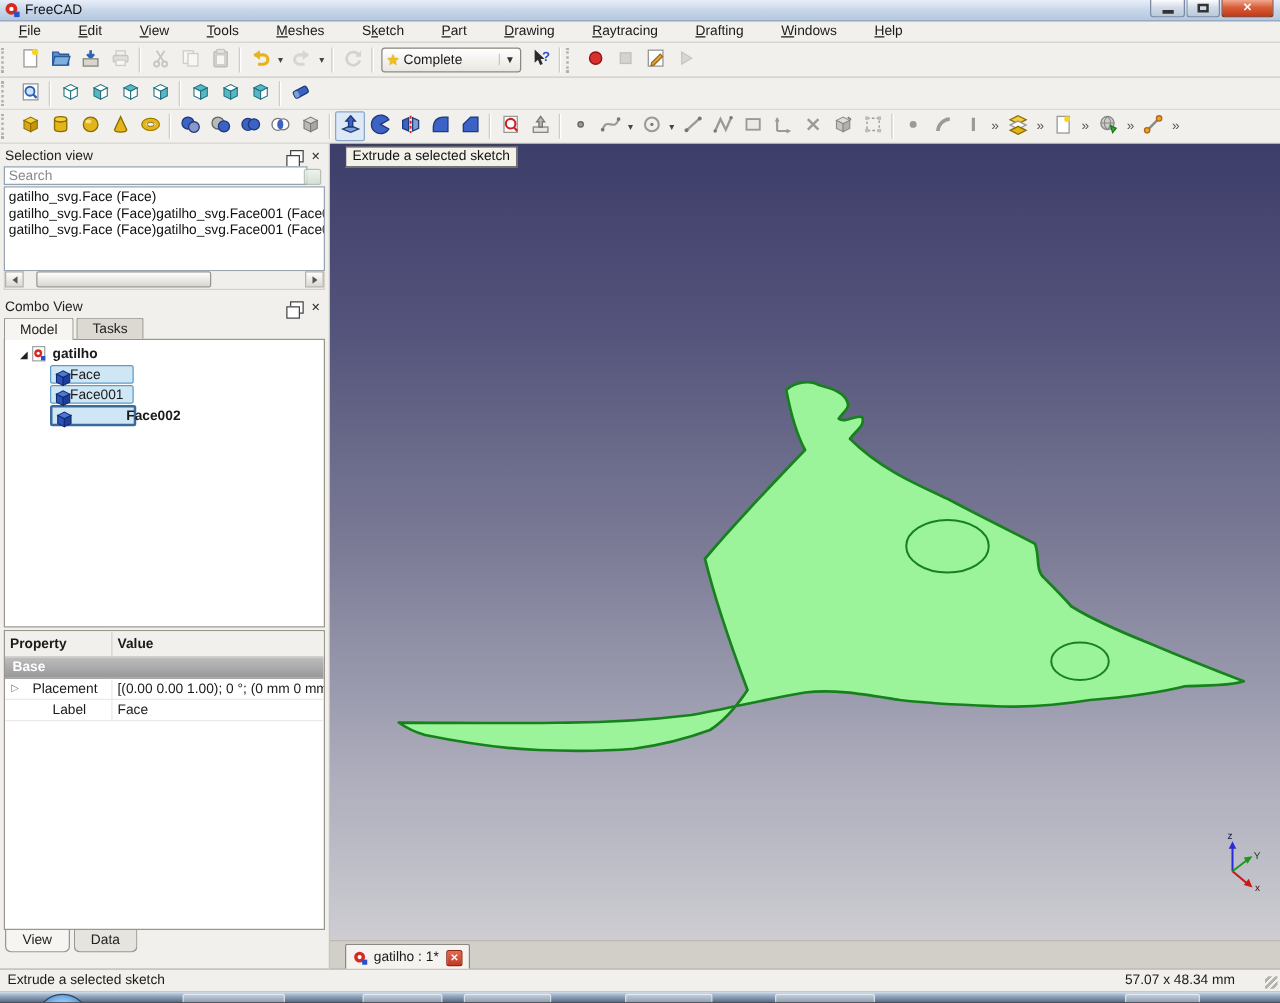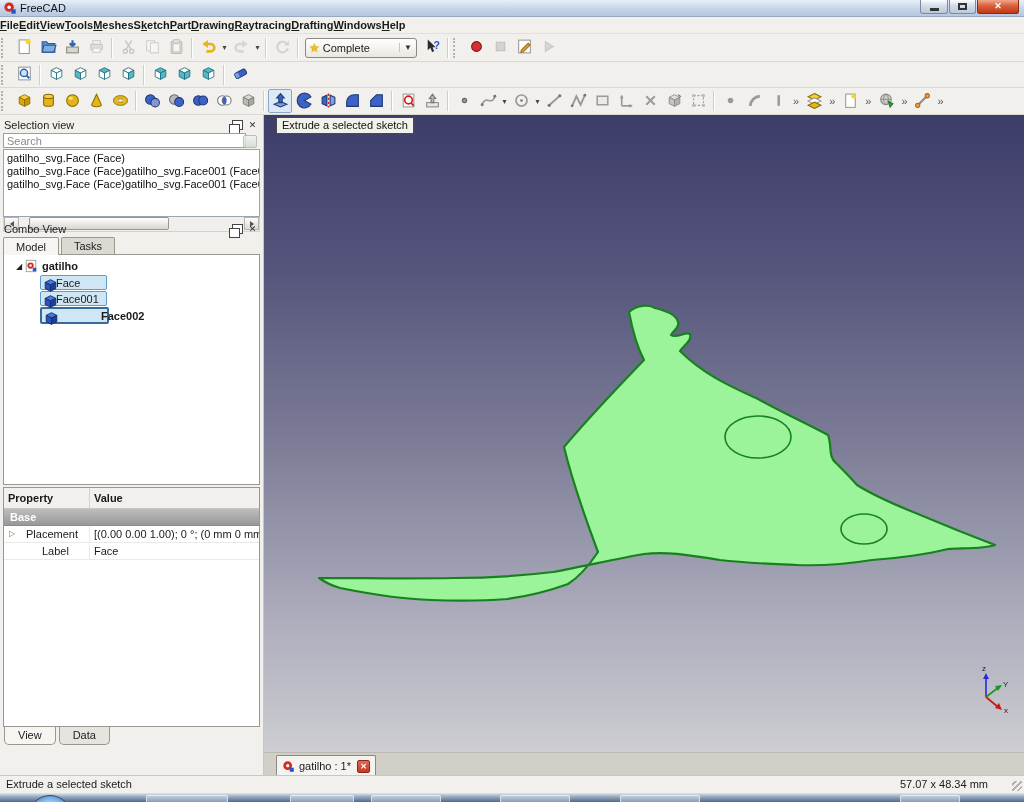--- a/index.html
+++ b/index.html
@@ -17,21 +17,21 @@
     display:flex;align-items:center;justify-content:center;margin-left:1px;
     background:linear-gradient(#fbfdfe,#d2dce8 45%,#bac8d8);box-sizing:border-box;}
   .wbtn.min{width:28px}.wbtn.max{width:27px}
   .wbtn.close{width:42px;background:linear-gradient(#f2a88e,#d95f3b 45%,#c13a17);border-color:#8a2a10;color:#fff;}
   .wbtn .bar{width:9px;height:3px;background:#333;margin-top:5px;}
   .wbtn .box{width:9px;height:7px;border:2px solid #333;box-sizing:border-box;}
   .wbtn.close span{color:#fff;font-size:9px;font-weight:bold;line-height:9px;}
   
   .menubar{position:absolute;left:0;top:17px;width:1024px;height:17px;background:#f1f0ec;
     display:flex;align-items:center;border-bottom:1px solid #e2e0da;box-sizing:border-box;}
-  .mi{padding:1px 0;cursor:default;font-weight:bold;}
+  .mi{padding:1px 15px;cursor:default;}
   .mi u{text-underline-offset:1px;}
   
   .tb{position:absolute;left:0;width:1024px;background:#f1f0ec;display:flex;align-items:center;
     border-bottom:1px solid #dbd8d2;box-sizing:border-box;}
   #tb1{top:34px;height:28px;} #tb2{top:62px;height:26px;} #tb3{top:88px;height:27px;}
   .thandle{width:8px;height:20px;margin:0 1px;border-left:2px dotted #b4b1ab;}
   .tsep{width:0;height:20px;margin:0 3px;border-left:1px solid #d0cdc7;border-right:1px solid #fff;}
   .tbtn{width:24px;height:24px;display:flex;align-items:center;justify-content:center;border:1px solid transparent;border-radius:2px;box-sizing:border-box;}
   .tbtn.disabled{opacity:.4;filter:grayscale(85%);}
   .tbtn.active{background:#dde9f6;border:1px solid #8aa8c8;}
@@ -57,21 +57,21 @@
   .clearbtn{position:absolute;right:6px;top:3px;width:12px;height:11px;border-radius:2px;
     background:linear-gradient(#eef4ee,#cfdccf);border:1px solid #aab4aa;opacity:.8;}
   .sellist{height:64px;margin:0 3px;border:1px solid #9aa4ae;background:#fff;overflow:hidden;padding-top:2px;}
   .selitem{white-space:nowrap;padding:0 3px;line-height:13px;color:#111;}
   .hscroll{height:15px;margin:0 3px;background:#f0efec;border:1px solid #d5d2cc;border-top:none;display:flex;box-sizing:border-box;}
   .harrow{width:15px;height:13px;background:linear-gradient(#fdfdfc,#dcd9d3);border:1px solid #b5b2ac;box-sizing:border-box;display:flex;align-items:center;justify-content:center;}
   .harrow .tri-l{width:0;height:0;border:3px solid transparent;border-right:4px solid #555;margin-left:-3px;}
   .harrow .tri-r{width:0;height:0;border:3px solid transparent;border-left:4px solid #555;margin-right:-3px;}
   .htrack{flex:1;position:relative;}
   .hthumb{position:absolute;left:10px;top:0;width:140px;height:13px;border:1px solid #9a978f;border-radius:2px;background:linear-gradient(#fefefe,#dad7d1);box-sizing:border-box;}
-  .combopanel{position:absolute;left:0;top:106px;width:263px;}
+  .combopanel{position:absolute;left:0;top:123px;width:263px;}
   .cvtabs{display:flex;align-items:flex-end;height:18px;padding-left:3px;}
   .cvtab{padding:2px 12px;border:1px solid #9a978f;border-bottom:none;background:#dcd9d3;margin-right:2px;border-radius:2px 2px 0 0;color:#222;}
   .cvtab.on{background:#f6f5f2;position:relative;top:1px;padding-top:3px;}
   .treeframe{margin:0 3px;border:1px solid #9a978f;background:#fff;height:231px;box-sizing:border-box;}
   .treehdr{height:17px;line-height:17px;background:#f1f0ec;border-bottom:1px solid #d5d2cc;padding:0 4px;color:#222;}
   .trow{display:flex;align-items:center;height:14px;}
   .trow .lbl{padding-left:2px;}
   .texp{width:10px;text-align:center;font-size:8px;color:#222;}
   .ticon{width:14px;height:14px;margin-right:2px;}
   .chip{display:flex;align-items:center;height:13px;border:1px solid #5f9cc8;background:#cfe6f5;border-radius:2px;padding:0 6px 0 1px;margin:1px 0;}

